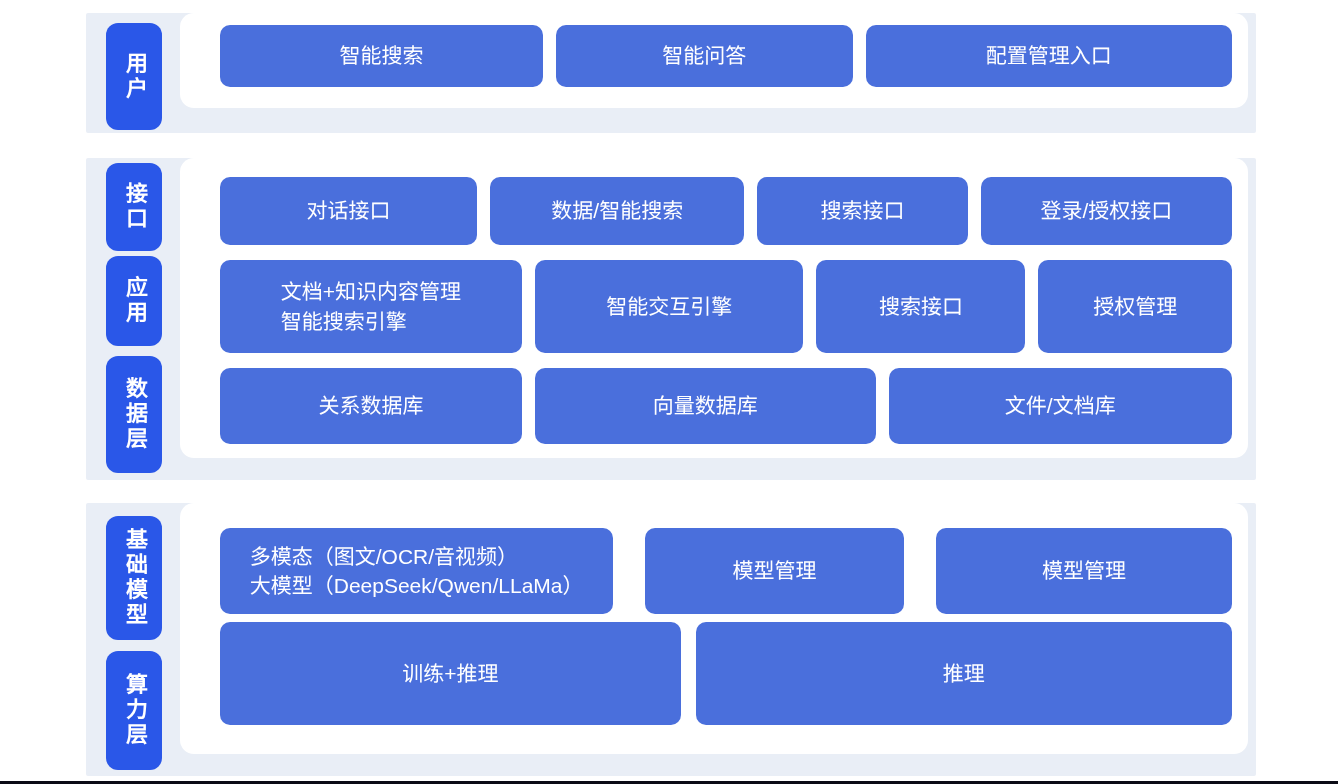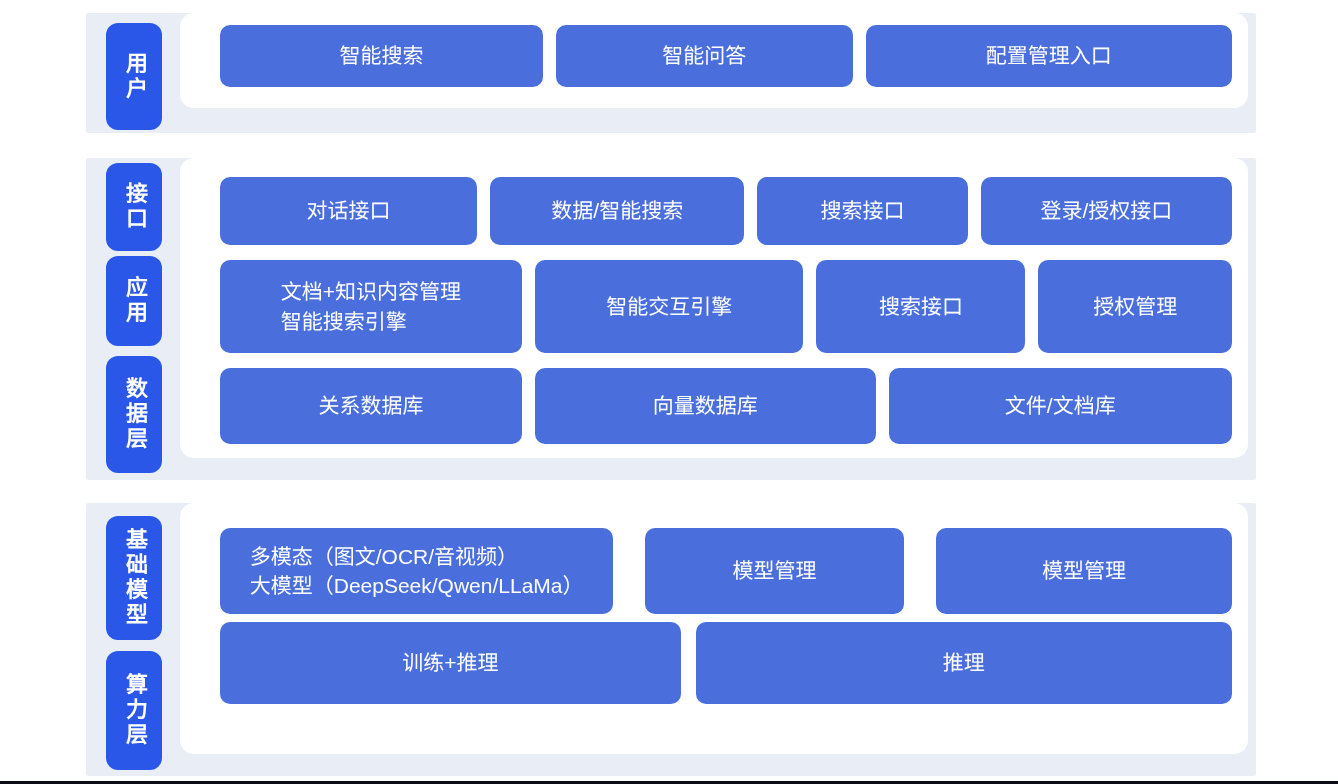--- a/index.html
+++ b/index.html
@@ -53,21 +53,21 @@
     border-radius:10px;
     color:#ffffff;
     display:flex;align-items:center;justify-content:center;
     text-align:left;
     font-size:21px;font-weight:500;
     line-height:1.4;
     white-space:pre-line;
     box-sizing:border-box;
   }
   .h62{height:62px;} .h68{height:68px;} .h93{height:93px;}
-  .h76{height:76px;} .h86{height:86px;} .h103{height:82px;}
+  .h76{height:76px;} .h86{height:86px;} .h103{height:103px;}
   .bottom-line{
     margin-top:5px;
     width:1338px;height:3px;
     background:#0b0b15;
   }
 </style>
 </head>
 <body>
 
 <div class="stage">

